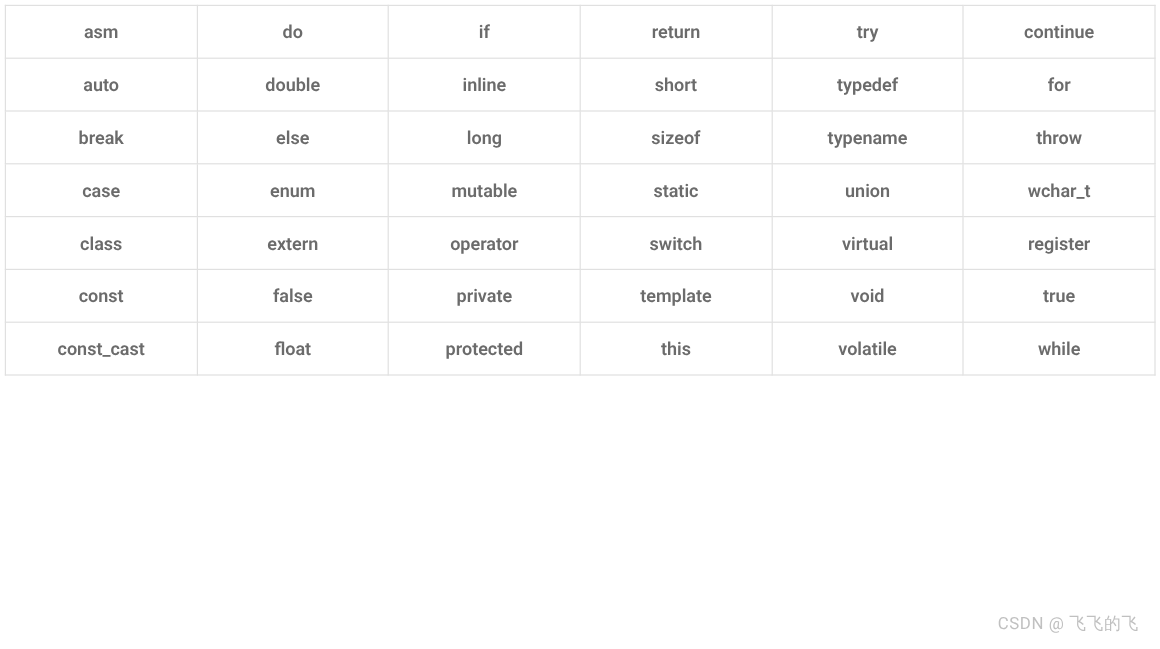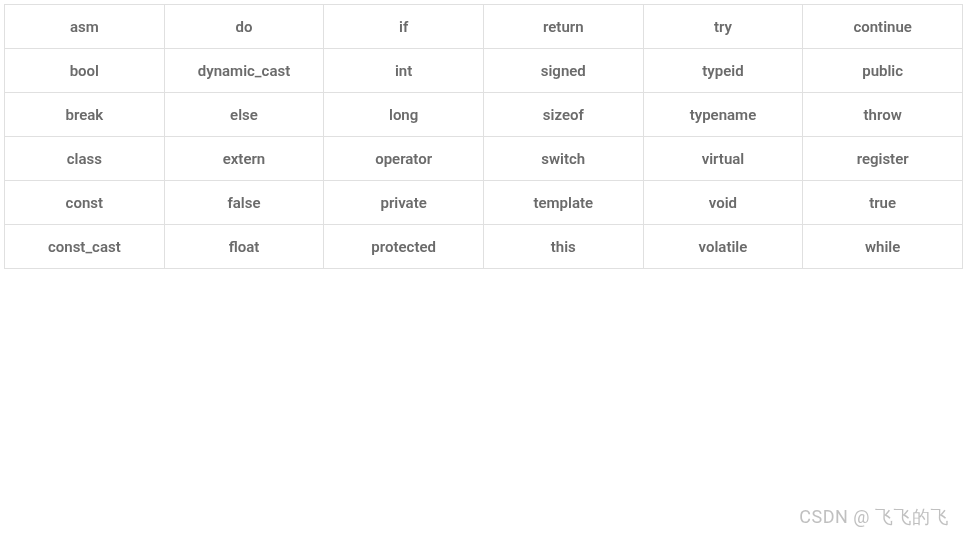--- a/index.html
+++ b/index.html
@@ -28,55 +28,63 @@
       color: #6b6b6b;
       background: #ffffff;
     }
     .keyword-table td.empty {
       background: #f7f7f7;
     }
     .watermark {
       position: fixed;
       right: 18px;
       bottom: 12px;
-      font-size: 18px;
+      font-size: 14px;
       color: rgba(140,140,140,0.55);
       letter-spacing: 0.5px;
       pointer-events: none;
       user-select: none;
     }
   </style>
 </head>
 <body>
 
 <table class="keyword-table">
   <tbody>
     <tr>
       <td>asm</td>
       <td>do</td>
       <td>if</td>
       <td>return</td>
       <td>try</td>
       <td>continue</td>
     </tr>
     <tr>
-      <td>bool</td>
-      <td>dynamic_cast</td>
-      <td>int</td>
-      <td>signed</td>
-      <td>typeid</td>
-      <td>public</td>
+      <td>auto</td>
+      <td>double</td>
+      <td>inline</td>
+      <td>short</td>
+      <td>typedef</td>
+      <td>for</td>
     </tr>
     <tr>
       <td>break</td>
       <td>else</td>
       <td>long</td>
       <td>sizeof</td>
       <td>typename</td>
       <td>throw</td>
+    </tr>
+    <tr>
+      <td>case</td>
+      <td>enum</td>
+      <td>mutable</td>
+      <td>static</td>
+      <td>union</td>
+      <td>wchar_t</td>
     </tr>
     <tr>
       <td>class</td>
       <td>extern</td>
       <td>operator</td>
       <td>switch</td>
       <td>virtual</td>
       <td>register</td>
     </tr>
     <tr>

